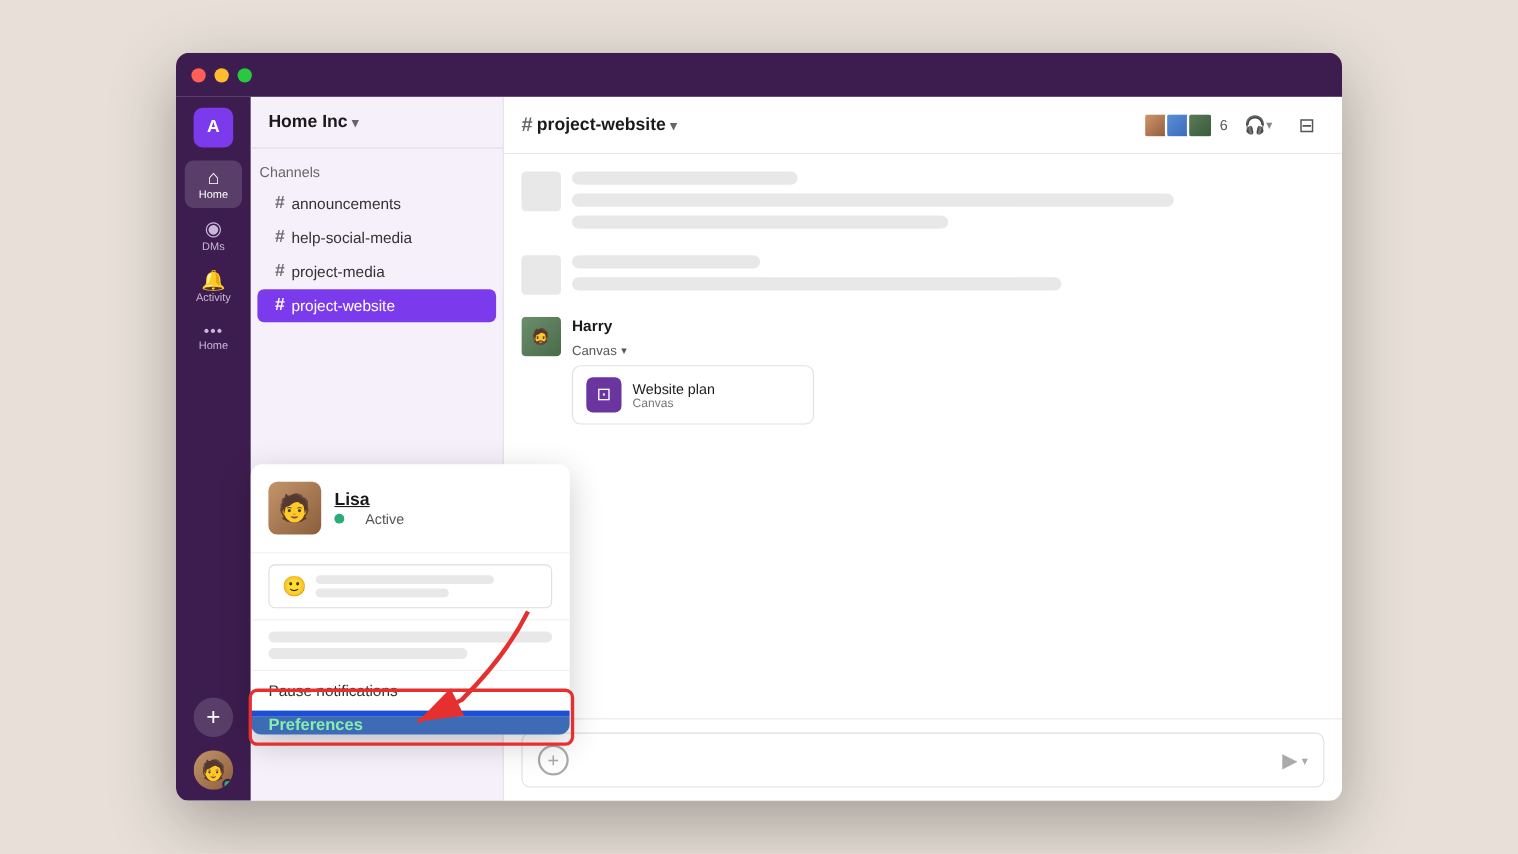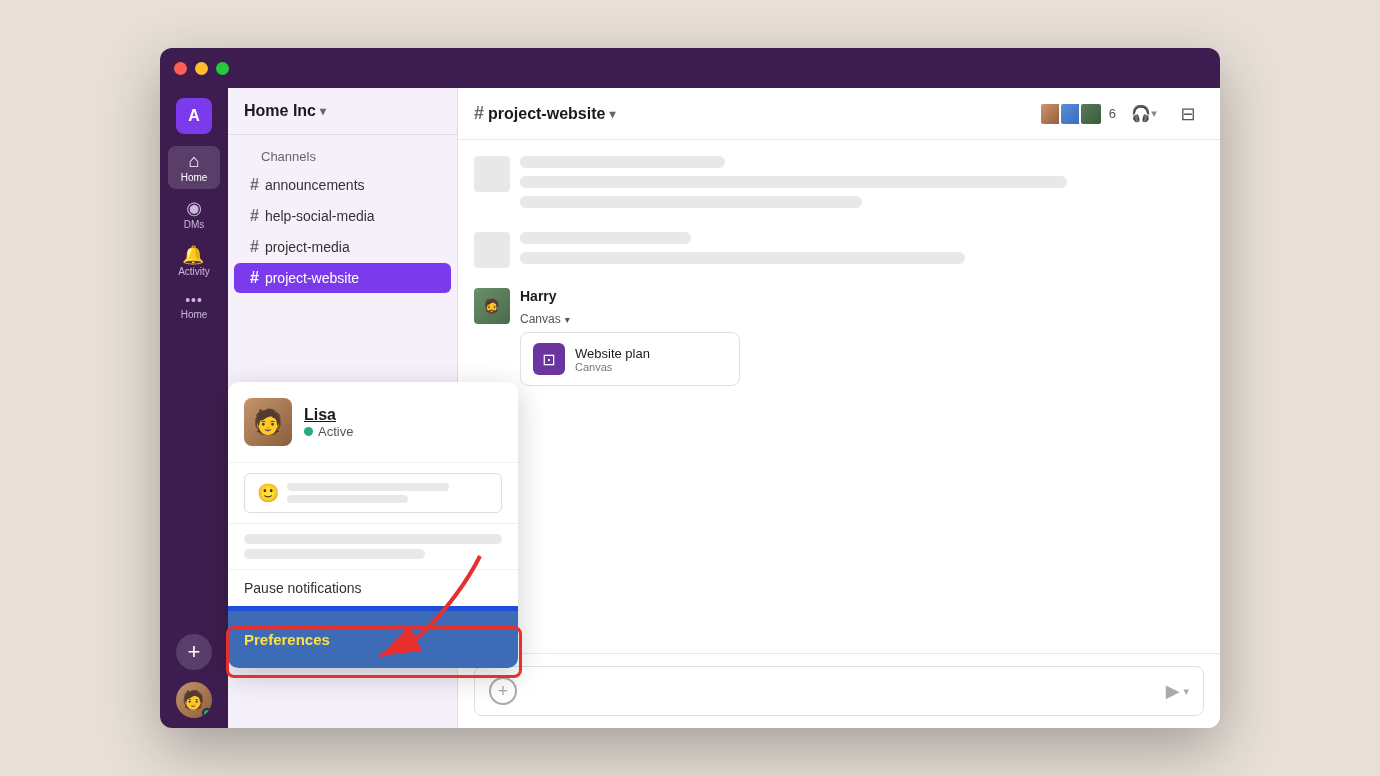--- a/index.html
+++ b/index.html
@@ -151,21 +151,21 @@
     .workspace-chevron {
       font-size: 12px;
       color: #666;
     }
     .channels-section {
       padding: 14px 0 8px;
     }
     .channels-label {
       font-size: 13px;
       color: #666;
-      padding: 0 33px;
+      padding: 0 8px;
       margin-bottom: 6px;
       font-weight: 400;
     }
     .channel-item {
       display: flex;
       align-items: center;
       gap: 6px;
       padding: 6px 16px;
       cursor: pointer;
       font-size: 14px;
@@ -386,21 +386,21 @@
       background: linear-gradient(135deg, #c4956a, #8b5e3c);
       display: flex;
       align-items: center;
       justify-content: center;
       font-size: 24px;
     }
     .popup-name { font-size: 16px; font-weight: 700; color: #1a1a1a; text-decoration: underline; }
     .popup-status {
       display: flex;
       align-items: center;
-      gap: 5px;
+      gap: 19px;
       font-size: 13px;
       color: #555;
     }
     .status-dot {
       width: 9px; height: 9px;
       border-radius: 50%;
       background: #2bac76;
     }
     .popup-status-input {
       padding: 10px 16px;
@@ -441,24 +441,24 @@
     }
     .popup-sk-line:last-child { margin-bottom: 0; width: 70%; }
     .popup-pause-notif {
       padding: 10px 16px;
       font-size: 14px;
       color: #333;
       border-bottom: 5px solid #1d4ed8;
       cursor: pointer;
     }
     .popup-preferences {
-      padding: 20px 16px;
+      padding: 0 16px;
       font-size: 15px;
       font-weight: 600;
-      color: #fde047;
+      color: #86efac;
       background: #3d6bb5;
       cursor: pointer;
       border-radius: 0 0 0 0;
     }
     
     .prefs-highlight {
       position: absolute;
       left: 66px;
       bottom: 50px;
       width: 296px;

